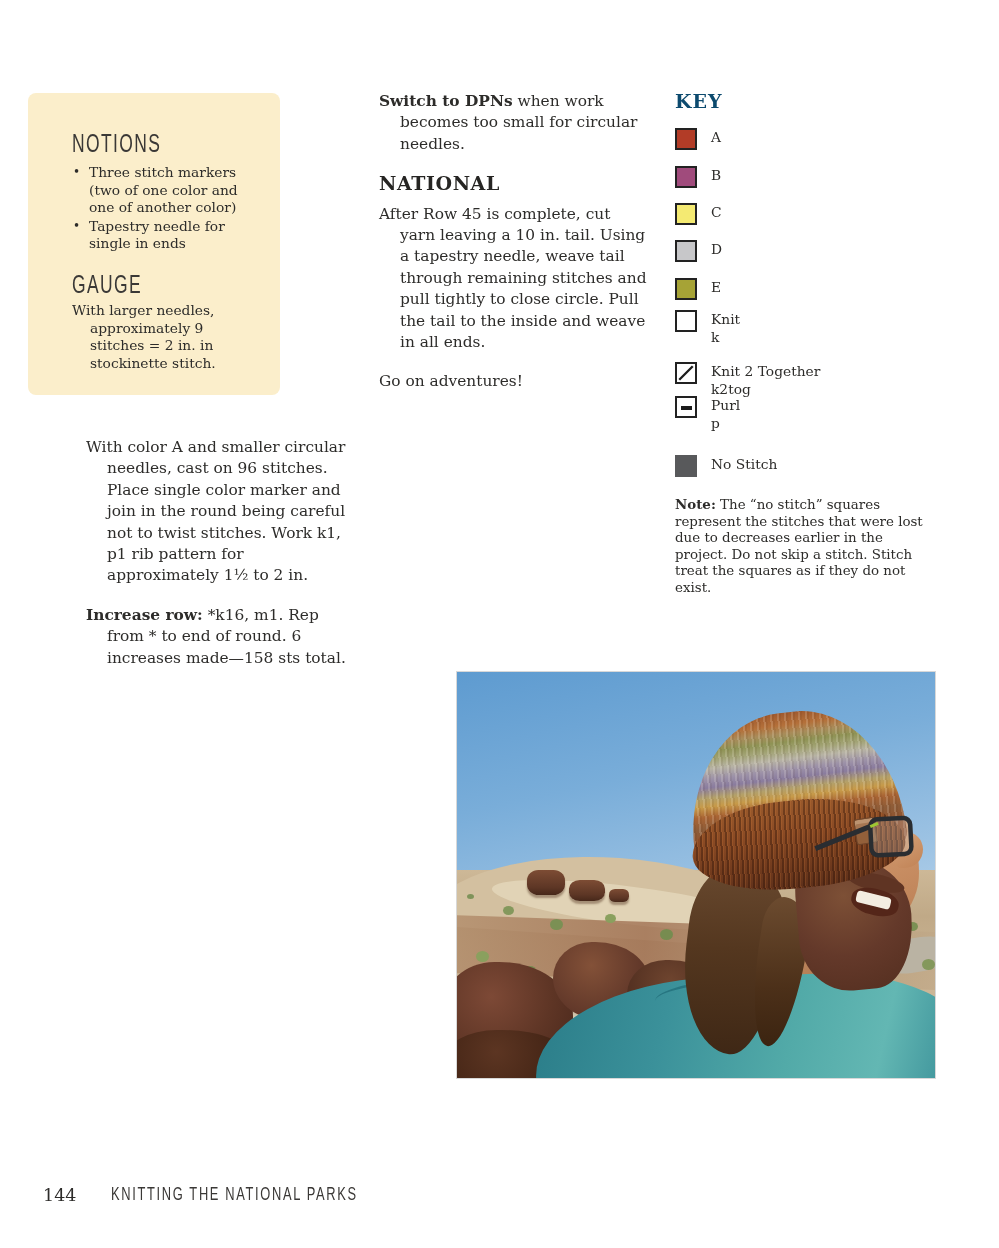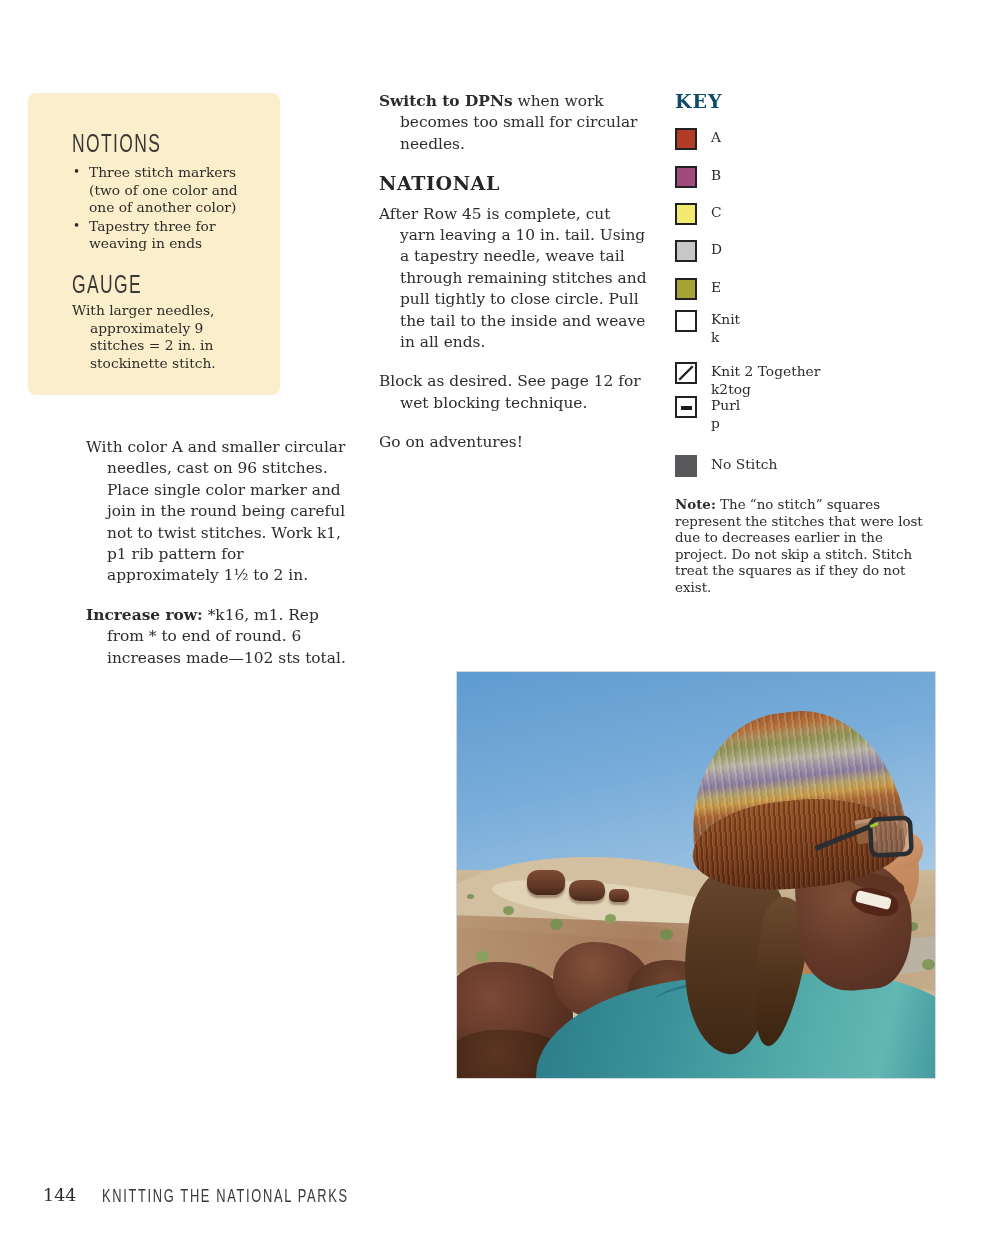--- a/index.html
+++ b/index.html
@@ -46,21 +46,21 @@
     flex:0 0 auto; width:22px; height:22px; border:2px solid #222222;
     background:#ffffff; position:relative; margin-right:14px;
   }
   .swatch-solid { border:none; }
   .swatch svg { position:absolute; inset:0; width:100%; height:100%; }
   .purl-bar { position:absolute; left:4px; top:8px; width:11px; height:3.5px; background:#1c1c1c; }
   .key-label { font-size:13.8px; line-height:17.5px; display:block; margin-top:1px; }
   .key-sub   { font-size:13.8px; line-height:17.5px; display:block; }
   .key-note { position:absolute; left:0; top:406px; width:262px; font-size:13.4px; line-height:16.6px; }
   
-  .footer { position:absolute; left:43px; top:1185px; display:flex; align-items:center; }
+  .footer { position:absolute; left:43px; top:1185px; display:flex; align-items:flex-start;gap:9px; }
   .page-num { font-size:17.5px; color:#2d2c2a; }
   .book-title { margin-left:26px; font-size:14px; letter-spacing:1.8px; }
   
   .photo {
     position:absolute; left:456px; top:671px; width:480px; height:408px;
     overflow:hidden; border:1px solid #d8d8d8; background:#9cc0e2;
   }
   .photo * { position:absolute; }
   .sky { inset:0; background:linear-gradient(168deg,#5e9bd0 0%,#79add9 28%,#9fc4e4 55%,#c6dbee 78%,#dae8f2 95%); }
   .ground-base { left:0; top:198px; width:100%; height:210px;
@@ -145,38 +145,37 @@
 </style>
 </head>
 <body>
 
 <div class="page">
 
   <div class="notions-box" style="background: rgb(251, 238, 203);">
     <span class="script-head">NOTIONS</span>
     <div class="bullet-list">
       <div class="bullet-item">Three stitch markers (two of one color and one of another color)</div>
-      <div class="bullet-item">Tapestry three for weaving in ends</div>
+      <div class="bullet-item">Tapestry needle for single in ends</div>
     </div>
     <div class="gauge-head">
       <span class="script-head">GAUGE</span>
     </div>
     <div class="gauge-text">With larger needles, approximately 9 stitches = 2 in. in stockinette stitch.</div>
   </div>
 
   <div class="col col-left">
     <p class="para hang">With color A and smaller circular needles, cast on 96 stitches. Place single color marker and join in the round being careful not to twist stitches. Work k1, p1 rib pattern for approximately 1½ to 2 in.</p>
-    <p class="para hang"><span class="lead">Increase row:</span><span> *k16, m1. Rep from * to end of round. 6 increases made—102 sts total.</span></p>
+    <p class="para hang"><span class="lead">Increase row:</span><span> *k16, m1. Rep from * to end of round. 6 increases made—158 sts total.</span></p>
   </div>
 
   <div class="col col-mid">
     <p class="para hang"><span class="lead">Switch to DPNs</span><span> when work becomes too small for circular needles.</span></p>
     <div class="section-head">NATIONAL</div>
     <p class="para hang">After Row 45 is complete, cut yarn leaving a 10 in. tail. Using a tapestry needle, weave tail through remaining stitches and pull tightly to close circle. Pull the tail to the inside and weave in all ends.</p>
-    <p class="para hang">Block as desired. See page 12 for wet blocking technique.</p>
     <p class="para">Go on adventures!</p>
   </div>
 
   <div class="key-col">
     <div class="key-head">KEY</div>
 
     <div class="key-row" style="top:38px">
       <span class="swatch" style="background: rgb(178, 60, 39);"></span>
       <span class="key-label">A</span>
     </div>

